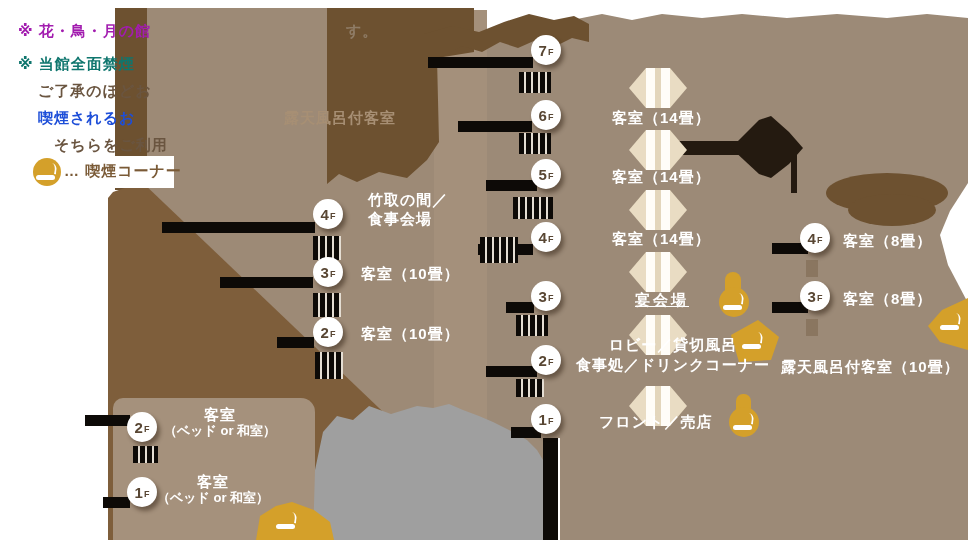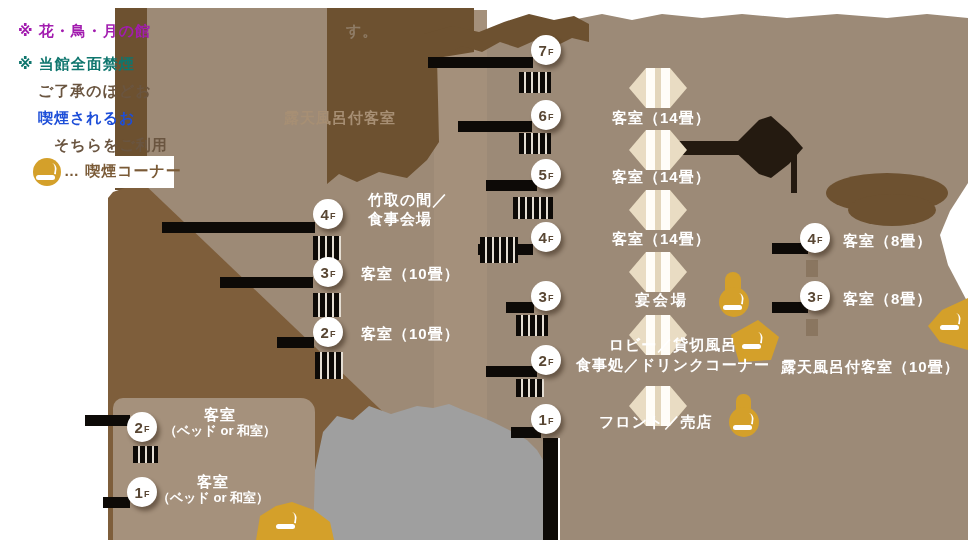--- a/index.html
+++ b/index.html
@@ -223,21 +223,21 @@
   <div class="fcircle" style="left:800px;top:281px;">
       <span class="n">3</span>
       <span class="f">F</span>
     </div>
 
   <div class="lbl center" style="left:556px;top:12px;width:232px;z-index:31;">
   </div>
   <div class="lbl" style="left:612px;top:108px;z-index:31;">客室（14畳）</div>
   <div class="lbl" style="left:612px;top:167px;z-index:31;">客室（14畳）</div>
   <div class="lbl" style="left:612px;top:229px;z-index:31;">客室（14畳）</div>
-  <div class="lbl" style="left:635px;top:290px;letter-spacing:3px;z-index:31;">宴会場</div>
+  <div class="lbl" style="left:635px;top:290px;letter-spacing:3px;z-index:31;text-decoration:underline;">宴会場</div>
   <div class="lbl center" style="left:548px;top:335px;width:250px;line-height:20px;z-index:31;">
     <div>ロビー／貸切風呂</div>
     <div>食事処／ドリンクコーナー</div>
   </div>
   <div class="lbl" style="left:368px;top:190px;z-index:31;">
     <div>竹取の間／</div>
     <div>食事会場</div>
   </div>
 
   <div class="lbl" style="left:599px;top:412px;z-index:31;">フロント／売店</div>

